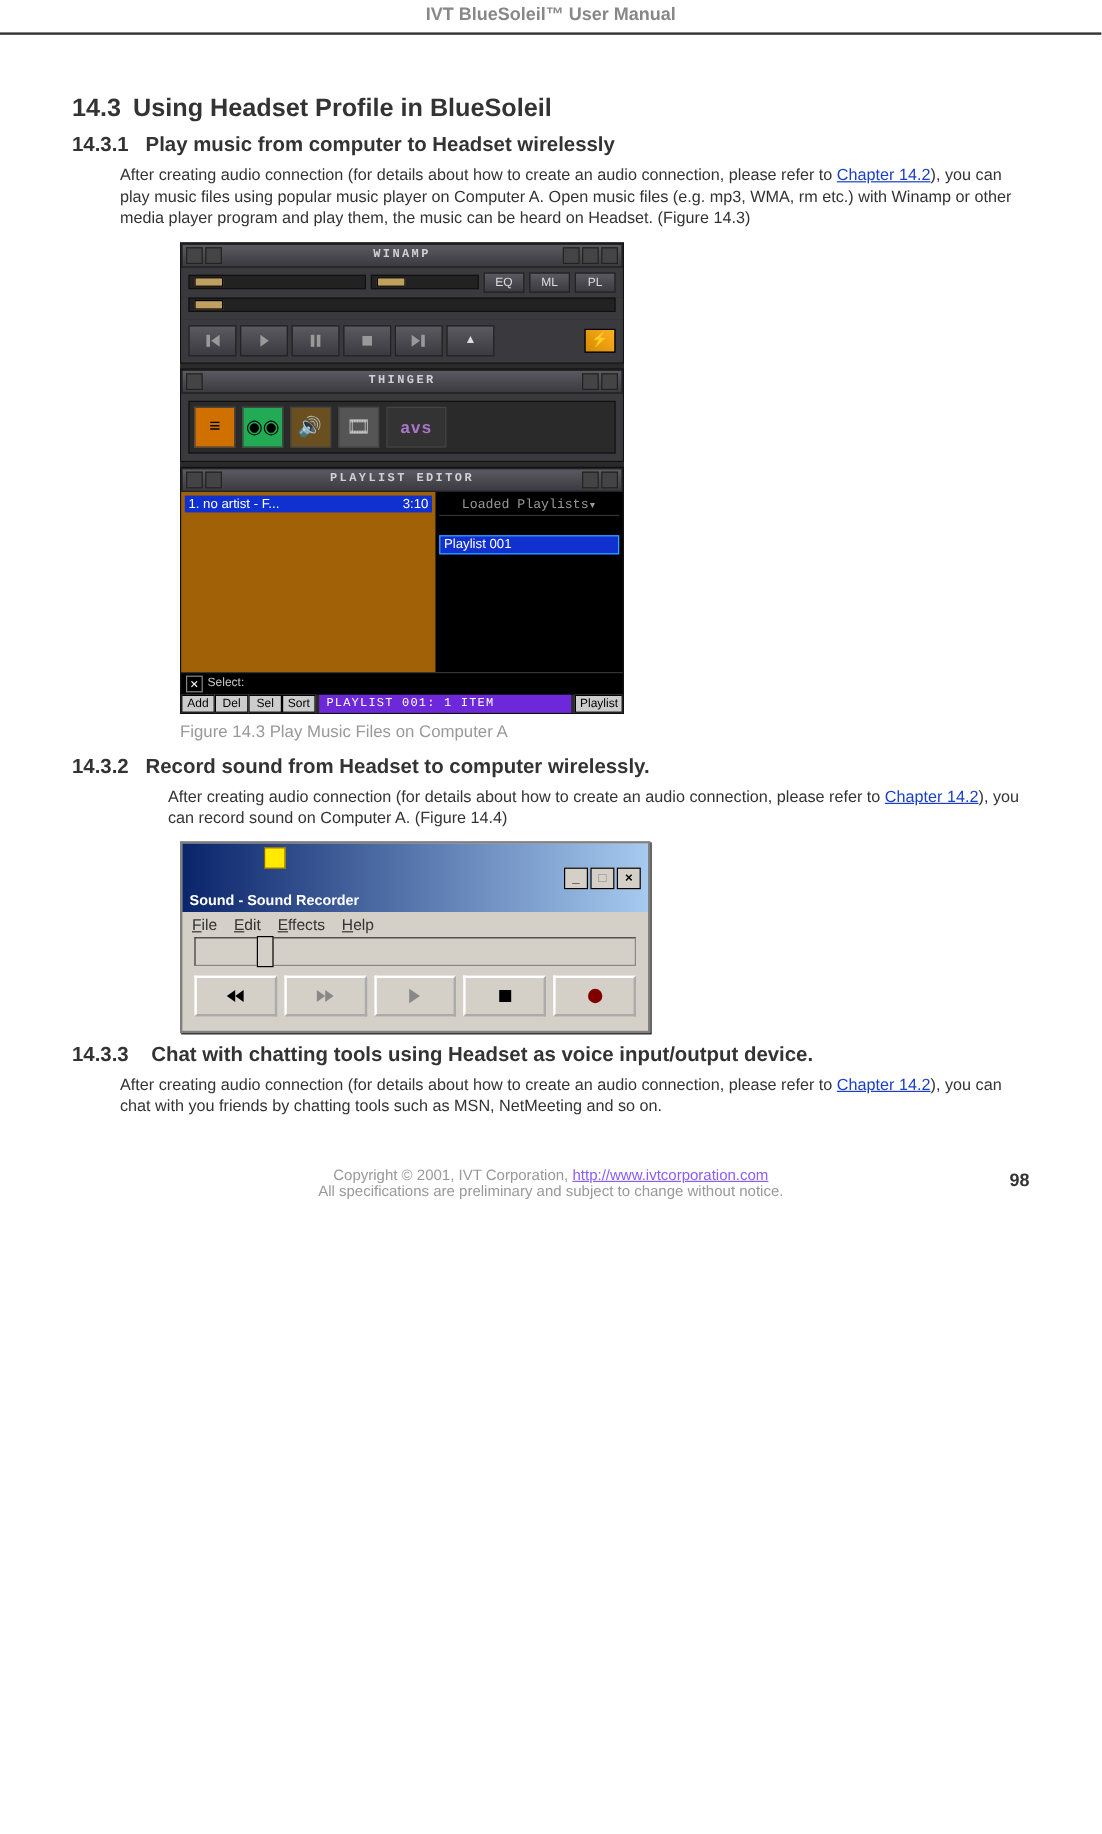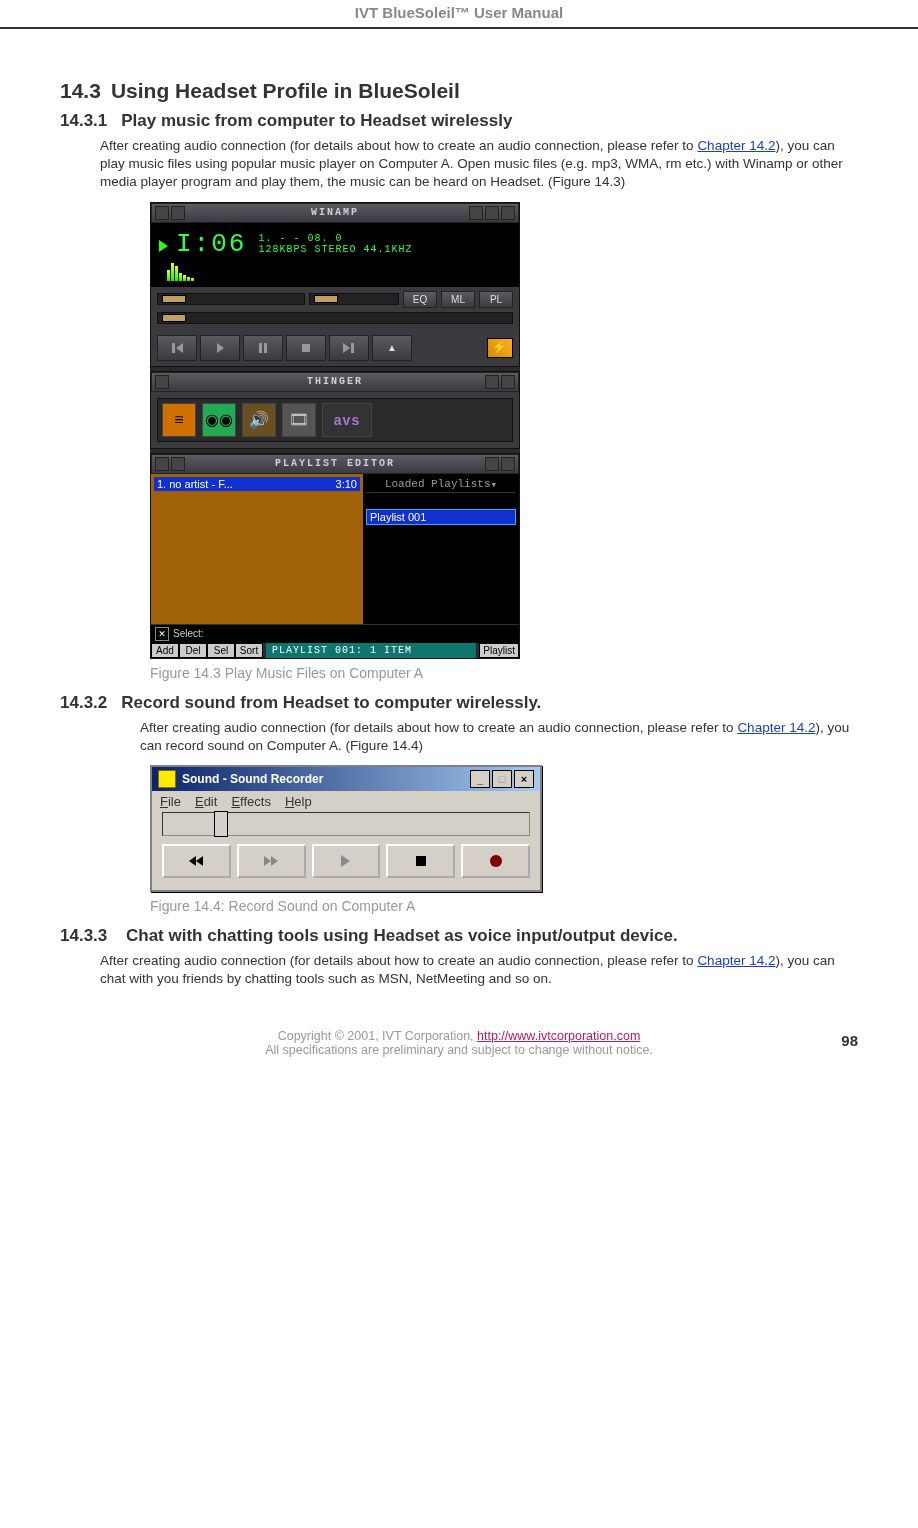--- a/index.html
+++ b/index.html
@@ -204,21 +204,21 @@
     background:#1030d0; color:#fff; padding:1px 3px; margin-top:16px;
     border:1px solid #3af;
   }
   .wa-pl-footer {
     display:flex; background:#2a2a2a; align-items:center;
     font:10px Arial;
   }
   .wa-pl-footer .wa-btn { background:#ccc;color:#000;border:1px solid #000;
     font:10px Arial; padding:1px 3px; }
   .wa-pl-status {
-    flex:1; background:#0f766e; color:#fff; font:10px "Courier New",monospace;
+    flex:1; background:#6d28d9; color:#fff; font:10px "Courier New",monospace;
     padding:2px 6px; letter-spacing:1px; margin:0 3px;
   }
   .wa-select-row { background:#000;border-top:1px solid #333;
      display:flex;align-items:center; gap:4px; padding:2px 4px;
      font:10px Arial;color:#ccc;}
   .wa-checkbox{width:12px;height:12px;border:1px solid #888;display:inline-flex;align-items:center;justify-content:center;color:#fff;font-size:9px;}
 
   
   .sr-window {
     width: 388px;
@@ -227,21 +227,21 @@
     background: #d4d0c8;
     font: 12px Tahoma, Arial;
     box-shadow: 1px 1px 0 #000;
   }
   .sr-titlebar {
     background: linear-gradient(90deg,#0a246a,#a6caf0);
     color:#fff; font-weight:bold;
     padding:3px 6px;
     display:flex; align-items:center; justify-content:space-between;
   }
-  .sr-title-left{display:flex;align-items:center;gap:6px;}
+  .sr-title-left{display:flex;align-items:center;gap:19px;flex-direction:column;}
   .sr-speaker{width:16px;height:16px;background:#ffea00;border:1px solid #886600;}
   .sr-ctrls{display:flex;gap:2px;}
   .sr-ctrl{width:18px;height:16px;background:#d4d0c8;border:1px solid #000;color:#000;
      display:flex;align-items:center;justify-content:center;font:bold 11px Arial;}
   .sr-menu{display:flex;gap:14px;padding:3px 8px;font:13px Arial;}
   .sr-menu span{text-decoration:underline; text-decoration-color:transparent;}
   .sr-menu span::first-letter{text-decoration:underline;}
   .sr-body{padding:10px 10px 6px 10px;display:flex;gap:10px;align-items:center;}
   .sr-infobox{border:1px inset #888;background:#d4d0c8;padding:3px 8px;font:13px Arial;}
   .sr-wave{flex:1;height:46px;background:#000;border:1px inset #888;position:relative;}
@@ -262,21 +262,21 @@
   .sr-dbl-r{display:flex;}
   .sr-dbl-r i{width:0;height:0;border-left:7px solid #888;border-top:5px solid transparent;border-bottom:5px solid transparent;}
 
   .footer {
     text-align:center;
     color:#999;
     font-size:12.5px;
     margin-top: 40px;
     position:relative;
   }
-  .footer a{color:#be185d;text-decoration:underline;}
+  .footer a{color:#8b5cf6;text-decoration:underline;}
   .pagenum{position:absolute;right:0;bottom:8px;font-weight:bold;color:#333;font-size:15px;}
 </style>
 </head>
 <body>
 
 <div class="doc-header">IVT BlueSoleil™ User Manual</div>
 
 <div class="page">
 
   <h2 class="section">
@@ -297,41 +297,20 @@
       <div class="wa-titlebar">
         <div class="left-dots">
           <div class="wa-dot"></div>
           <div class="wa-dot"></div>
         </div>
         <span class="t">WINAMP</span>
         <div class="right-ctrls">
           <div class="wa-dot"></div>
           <div class="wa-dot"></div>
           <div class="wa-dot"></div>
-        </div>
-      </div>
-      <div class="wa-main-display">
-        <div style="display:flex;flex-direction:column;">
-          <div style="display:flex;align-items:center;gap:8px;">
-            <div class="wa-play-icon"></div>
-            <div class="wa-time">I:06</div>
-          </div>
-          <div class="wa-eq-bars">
-            <span></span>
-              <span></span>
-              <span></span>
-              <span></span>
-              <span></span>
-              <span></span>
-              <span></span>
-          </div>
-        </div>
-        <div style="margin-top:4px;">
-          <div class="wa-track-info">1.   -   - 08. 0</div>
-          <div class="wa-track-info">128KBPS STEREO 44.1KHZ</div>
         </div>
       </div>
       <div class="wa-btnrow">
         <div class="wa-slider"></div>
         <div class="wa-slider" style="flex:.6"></div>
         <div class="wa-btn">EQ</div>
         <div class="wa-btn">ML</div>
         <div class="wa-btn">PL</div>
       </div>
       <div class="wa-btnrow" style="padding-top:0;padding-bottom:6px;">
@@ -474,21 +453,20 @@
         </div>
       <div class="sr-btn">
           <div class="sr-sq"></div>
         </div>
       <div class="sr-btn">
           <div class="sr-circ"></div>
         </div>
     </div>
   </div>
 
-  <div class="fig-caption">Figure 14.4: Record Sound on Computer A</div>
 
   <h3 class="subsection">
     <span class="num">14.3.3</span><span> Chat with chatting tools using Headset as voice input/output device.</span>
   </h3>
 
   <p class="body-text">
     <span>After creating audio connection (for details about how to create an audio connection,   please refer to </span><a href="#" class="chapter-link">Chapter 14.2</a><span>), you can chat with you friends by chatting tools such as MSN, NetMeeting and so on.</span>
   </p>
 
   <div class="footer">

